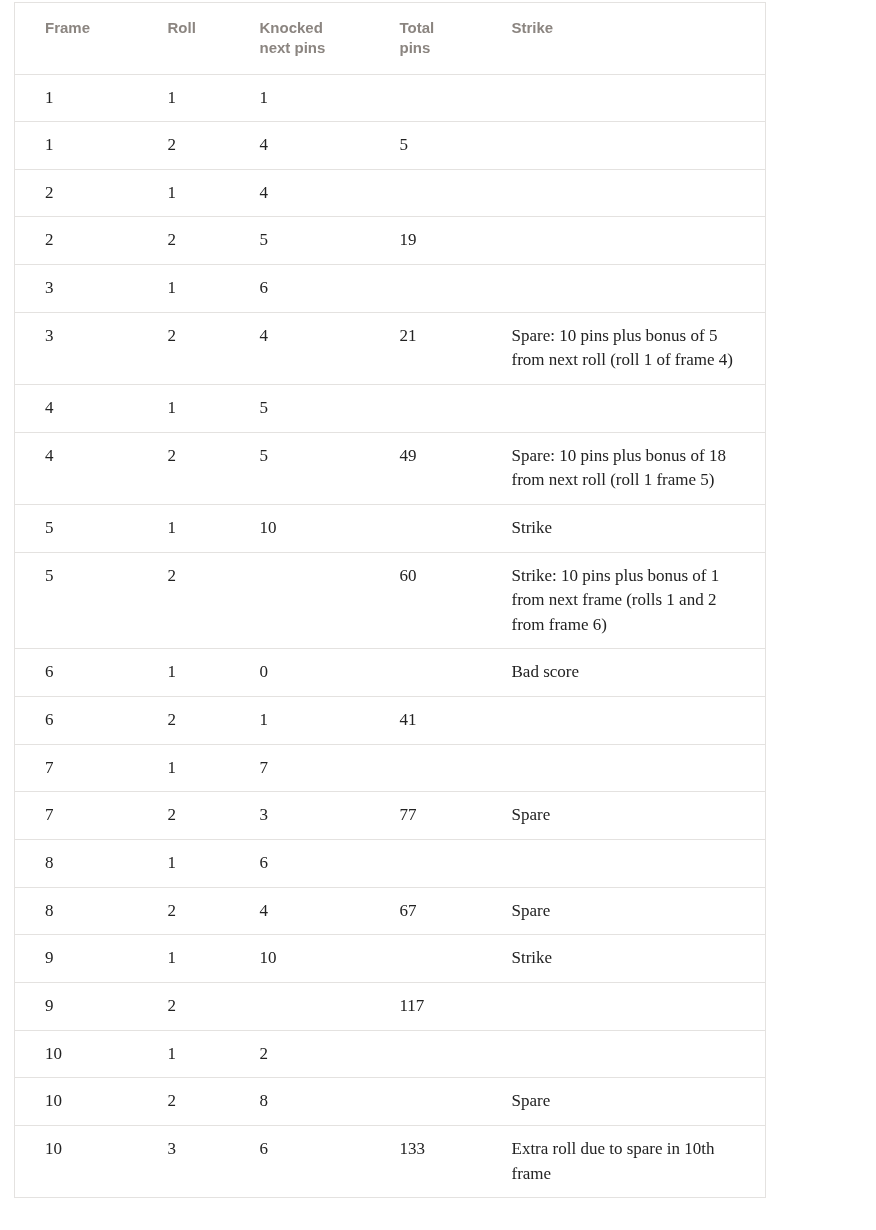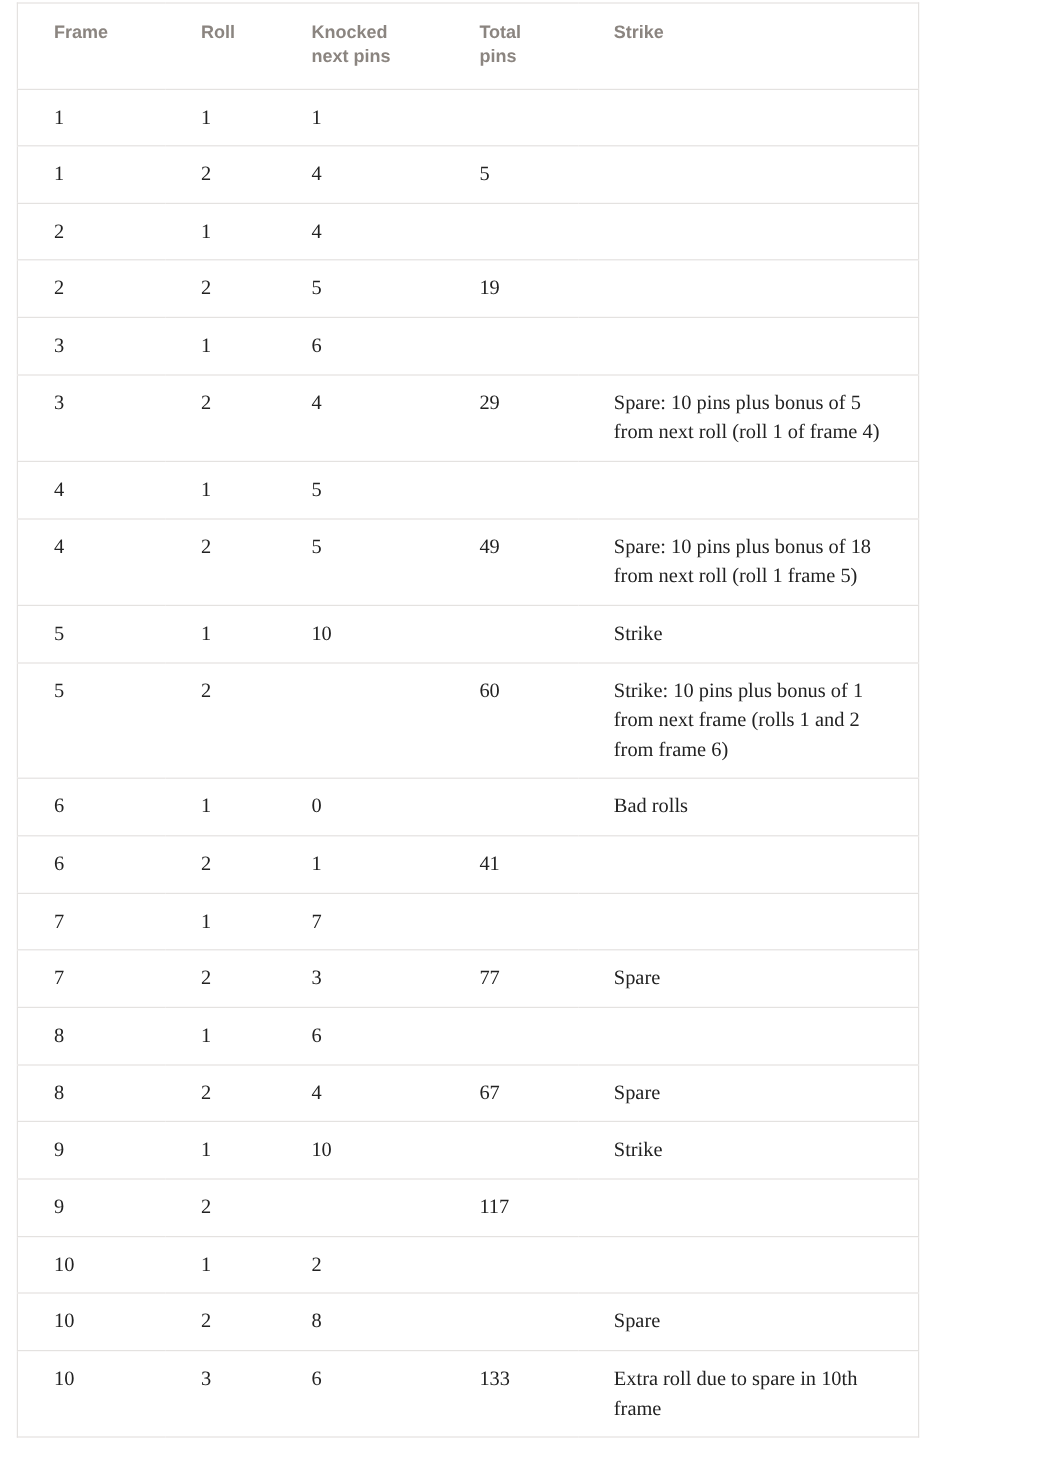--- a/index.html
+++ b/index.html
@@ -116,21 +116,21 @@
           <td>3</td>
           <td>1</td>
           <td>6</td>
           <td></td>
           <td></td>
         </tr>
         <tr>
           <td>3</td>
           <td>2</td>
           <td>4</td>
-          <td>29</td>
+          <td>21</td>
           <td>Spare: 10 pins plus bonus of 5 from next roll (roll 1 of frame 4)</td>
         </tr>
         <tr>
           <td>4</td>
           <td>1</td>
           <td>5</td>
           <td></td>
           <td></td>
         </tr>
         <tr>
@@ -152,21 +152,21 @@
           <td>2</td>
           <td></td>
           <td>60</td>
           <td>Strike: 10 pins plus bonus of 1 from next frame (rolls 1 and 2 from frame 6)</td>
         </tr>
         <tr>
           <td>6</td>
           <td>1</td>
           <td>0</td>
           <td></td>
-          <td>Bad rolls</td>
+          <td>Bad score</td>
         </tr>
         <tr>
           <td>6</td>
           <td>2</td>
           <td>1</td>
           <td>41</td>
           <td></td>
         </tr>
         <tr>
           <td>7</td>

